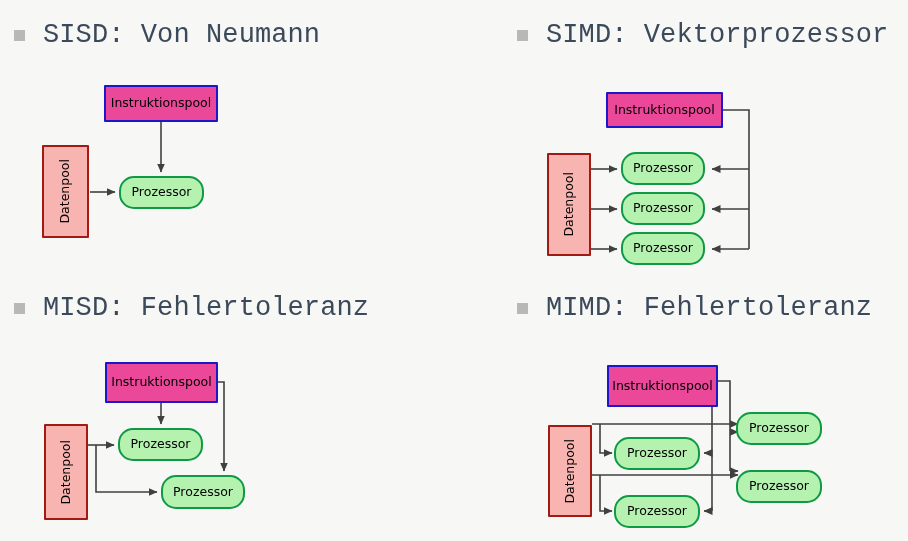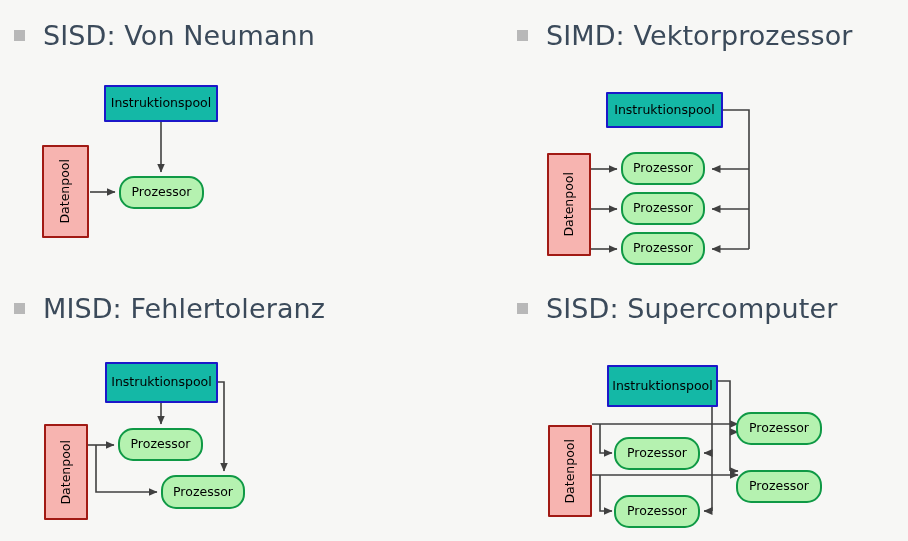--- a/index.html
+++ b/index.html
@@ -29,20 +29,21 @@
   .q-tl { left: 0;   top: 0; }
   .q-tr { left: 454px; top: 0; }
   .q-bl { left: 0;   top: 271px; padding-left: 10px; }
   .q-br { left: 454px; top: 271px; }
 
   .heading {
     position: absolute;
     display: flex;
     align-items: center;
     white-space: nowrap;
+    font-family: Liberation Mono, monospace;
   }
   .bullet-square {
     width: 11px;
     height: 11px;
     background: #b8b8b8;
     display: inline-block;
     flex: 0 0 auto;
   }
   .heading-text {
     font-size: 27px;
@@ -67,21 +68,21 @@
     position: absolute;
     box-sizing: border-box;
     display: flex;
     align-items: center;
     justify-content: center;
     font-size: 12.5px;
     color: #000;
     line-height: 1;
   }
   .node-instr {
-    background: #14b8a6;
+    background: #ec4899;
     border: 2.5px solid #1c18c9;
     border-radius: 1px;
   }
   .node-data {
     background: #f7b4b0;
     border: 2.5px solid #a11a14;
     border-radius: 1px;
   }
   .node-data span {
     transform: rotate(-90deg);
@@ -216,21 +217,21 @@
     </div>
     <div class="node node-proc" style="left:161px; top:204px; width:84px; height:34px;">
       <span>Prozessor</span>
     </div>
   </div>
 
   <div class="quadrant q-br">
 
     <div class="heading" style="left:63px; top:24px;">
       <span class="bullet-square"></span>
-      <span class="heading-text">SISD: Supercomputer</span>
+      <span class="heading-text">MIMD: Fehlertoleranz</span>
     </div>
 
     <div class="diagram">
       <svg width="454" height="270" viewBox="0 0 454 270">
         <defs>
           <marker id="ah4" markerWidth="9" markerHeight="8" refX="8.5" refY="4" orient="auto" markerUnits="userSpaceOnUse">
             <path d="M0,0 L9,4 L0,8 Z" fill="#404040"></path>
           </marker>
         </defs>
 

